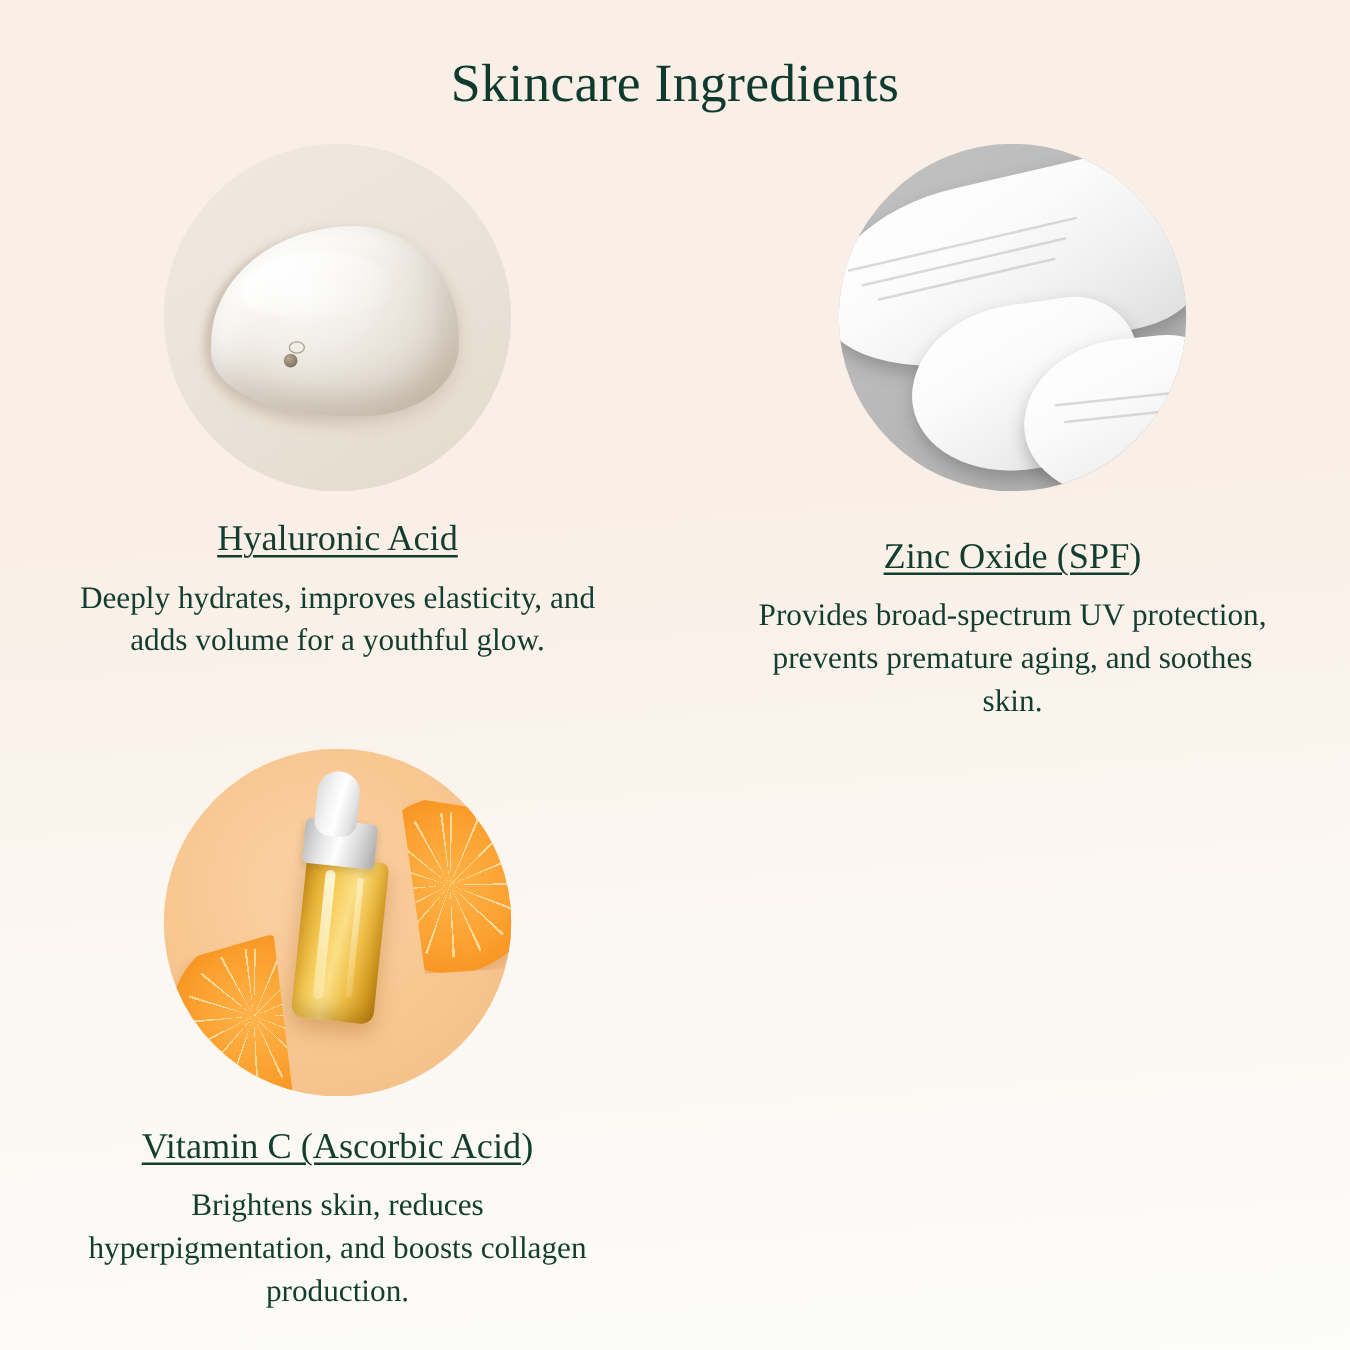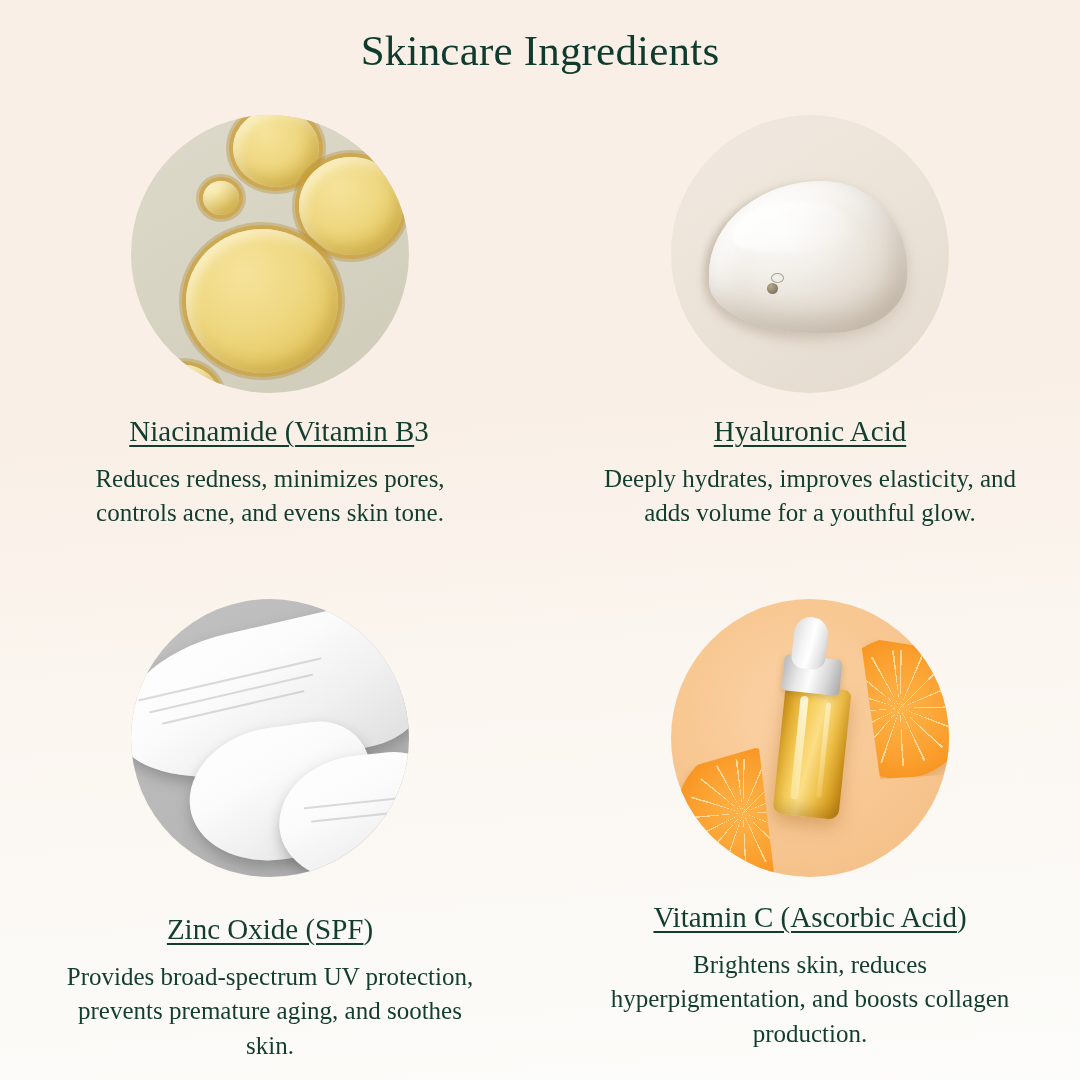--- a/index.html
+++ b/index.html
@@ -13,21 +13,21 @@
     position: relative;
   }
 
   
   .page-title {
     text-align: center;
     color: #0F3A2E;
     font-size: 43px;
     font-weight: 400;
     letter-spacing: 0.2px;
-    padding-top: 27px;
+    padding-top: 44px;
     line-height: 1.1;
   }
 
   
   .grid {
     position: absolute;
     top: 108px;
     left: 0;
     width: 1080px;
     display: grid;
@@ -256,35 +256,20 @@
   .card-4 .heading { margin-top:24px;text-align:right; }
   .card-4 .body-text { max-width:400px; }
 </style>
 </head>
 <body>
 
 <h1 class="page-title">Skincare Ingredients</h1>
 
 <div class="grid">
 
-  <div class="card card-1">
-    <div class="media-wrap">
-      <div class="glow"></div>
-      <div class="circle">
-        <div class="oil-bg"></div>
-        <div class="drop d-top"></div>
-        <div class="drop d-small"></div>
-        <div class="drop d-right"></div>
-        <div class="drop d-main"></div>
-        <div class="drop d-bot"></div>
-      </div>
-    </div>
-    <div class="heading"><span class="u">Niacinamide (Vitamin B</span><span>3</span></div>
-    <p class="body-text">Reduces redness, minimizes pores, controls acne, and evens skin tone.</p>
-  </div>
 
   <div class="card card-2">
     <div class="media-wrap">
       <div class="glow"></div>
       <div class="circle">
         <div class="gel-bg"></div>
         <div class="gel-shadow"></div>
         <div class="gel-blob"></div>
         <div class="gel-hi"></div>
         <div class="gel-ring"></div>

